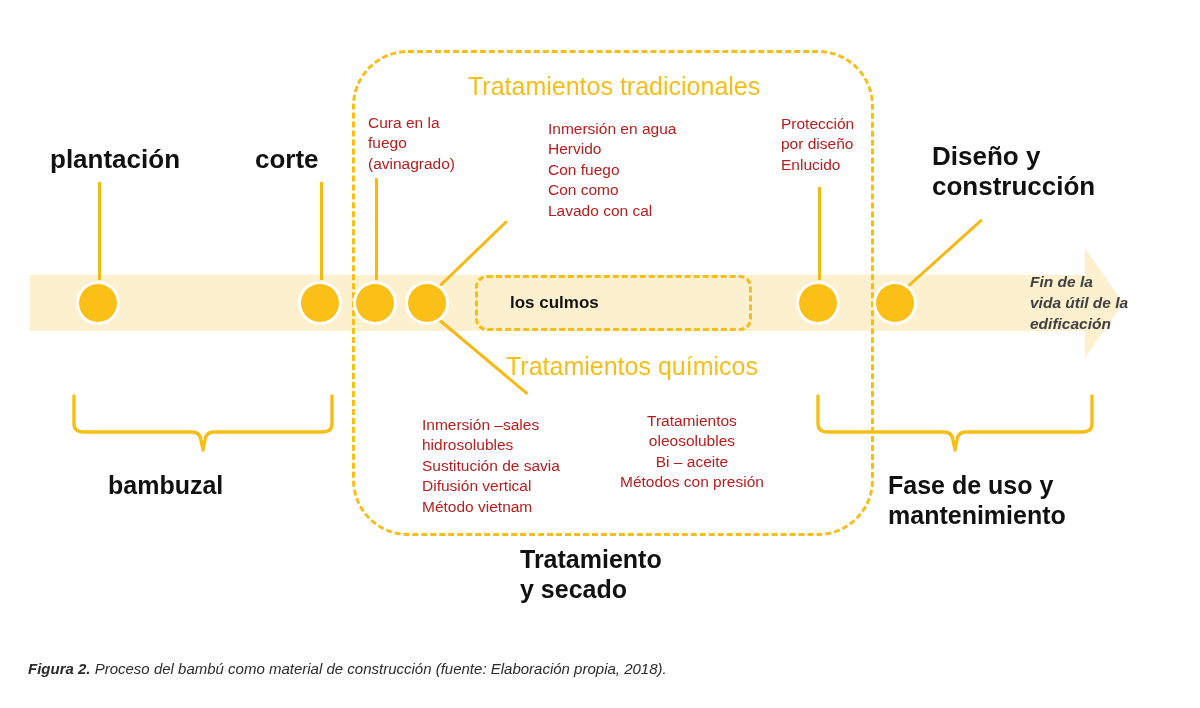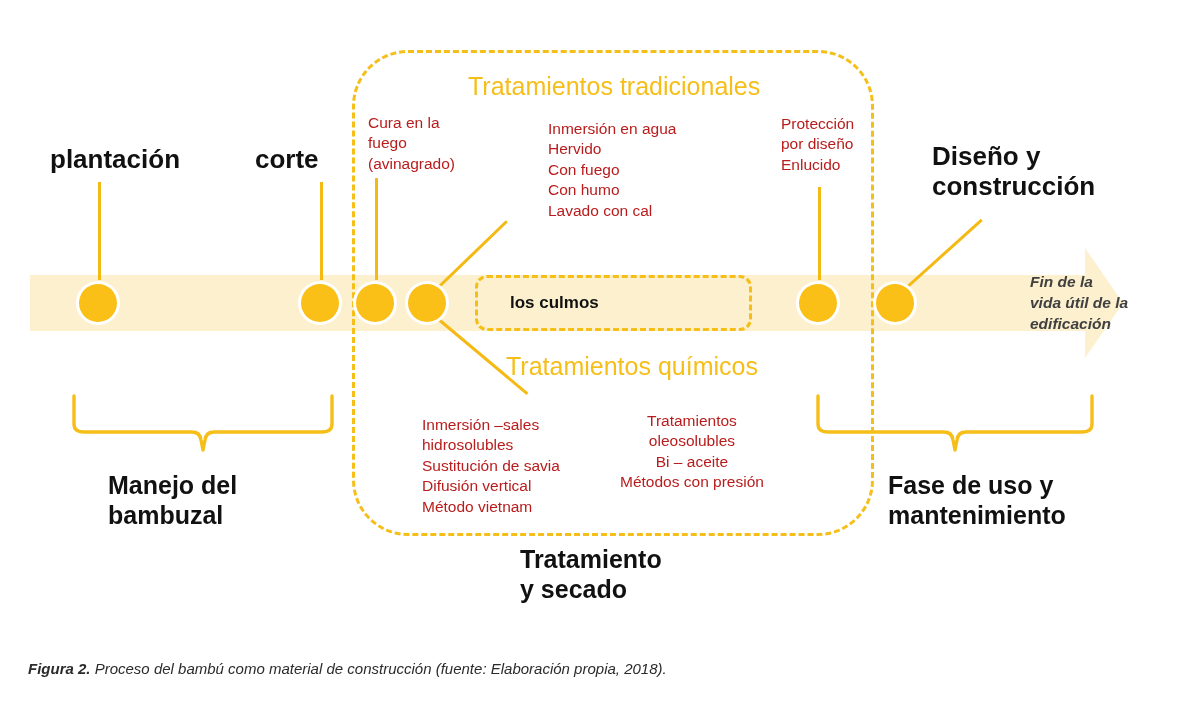--- a/index.html
+++ b/index.html
@@ -173,21 +173,21 @@
   <div class="abs note" style="left:368px; top:113px;">
     <div>Cura en la</div>
     <div>fuego</div>
     <div>(avinagrado)</div>
   </div>
 
   <div class="abs note" style="left:548px; top:119px;">
     <div>Inmersión en agua</div>
     <div>Hervido</div>
     <div>Con fuego</div>
-    <div>Con humo</div>
+    <div>Con como</div>
     <div>Lavado con cal</div>
   </div>
 
   <div class="abs note" style="left:781px; top:114px;">
     <div>Protección</div>
     <div>por diseño</div>
     <div>Enlucido</div>
   </div>
 
   <div class="abs note" style="left:422px; top:415px;">
@@ -241,21 +241,20 @@
     </svg>
   </div>
 
   <div class="abs bracket" style="left:814px; top:392px;">
     <svg width="282" height="60" viewBox="0 0 282 60">
       <path d="M4,4 L4,32 Q4,40 14,40 L130,40 Q138,40 139,48 L141,58 L143,48 Q144,40 152,40 L268,40 Q278,40 278,32 L278,4" fill="none" stroke="#F5BE19" stroke-width="3.4" stroke-linecap="round" stroke-linejoin="round"></path>
     </svg>
   </div>
 
   <div class="abs group-title" style="left:108px; top:470px;">
-    <div>Manejo del</div>
     <div>bambuzal</div>
   </div>
 
   <div class="abs group-title" style="left:520px; top:544px;">
     <div>Tratamiento</div>
     <div>y secado</div>
   </div>
 
   <div class="abs group-title" style="left:888px; top:470px;">
     <div>Fase de uso y</div>

